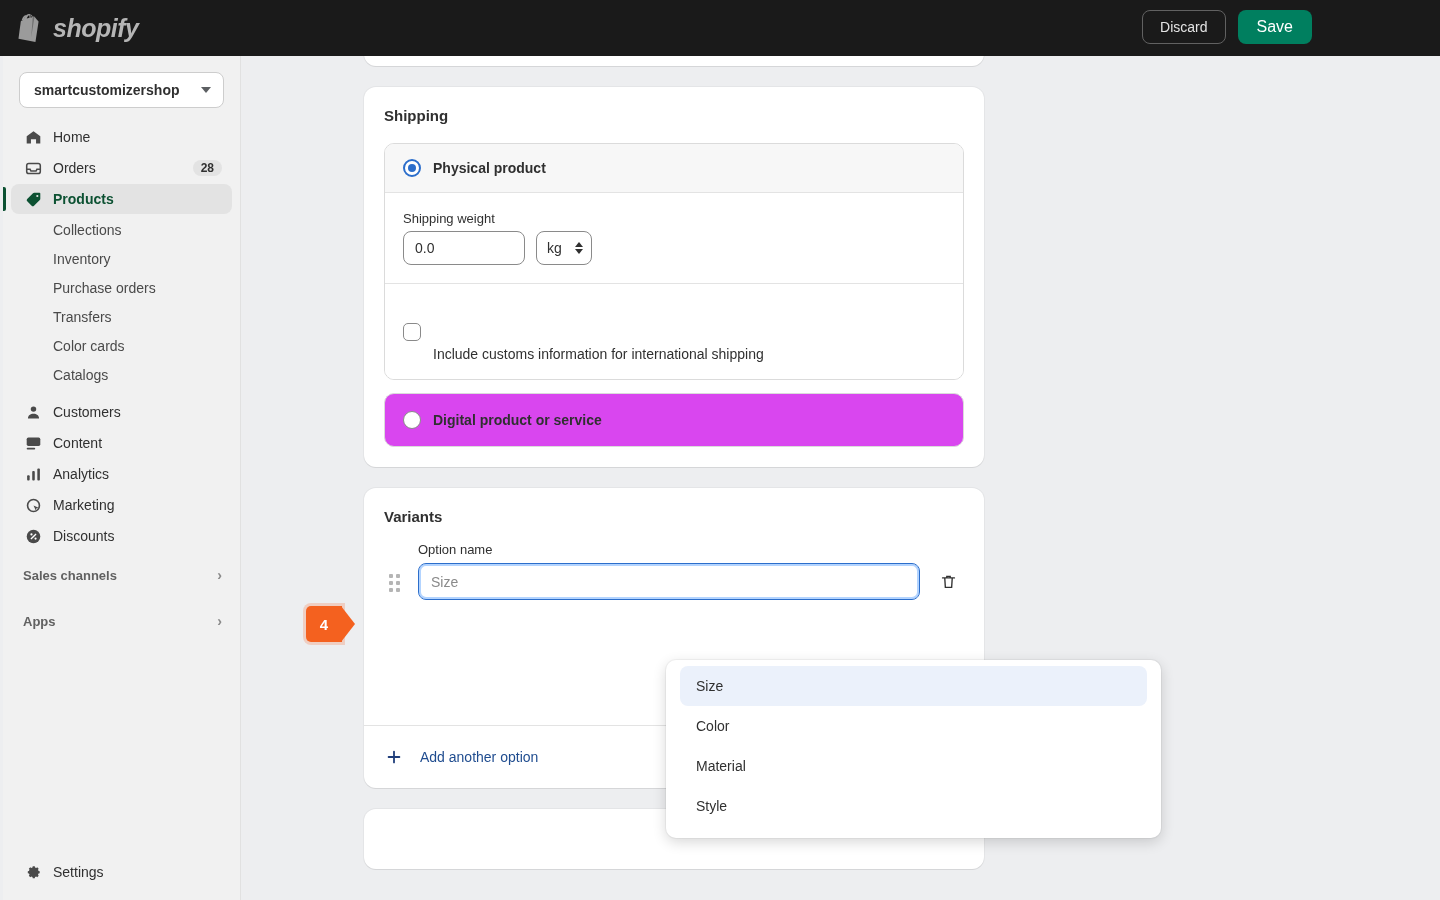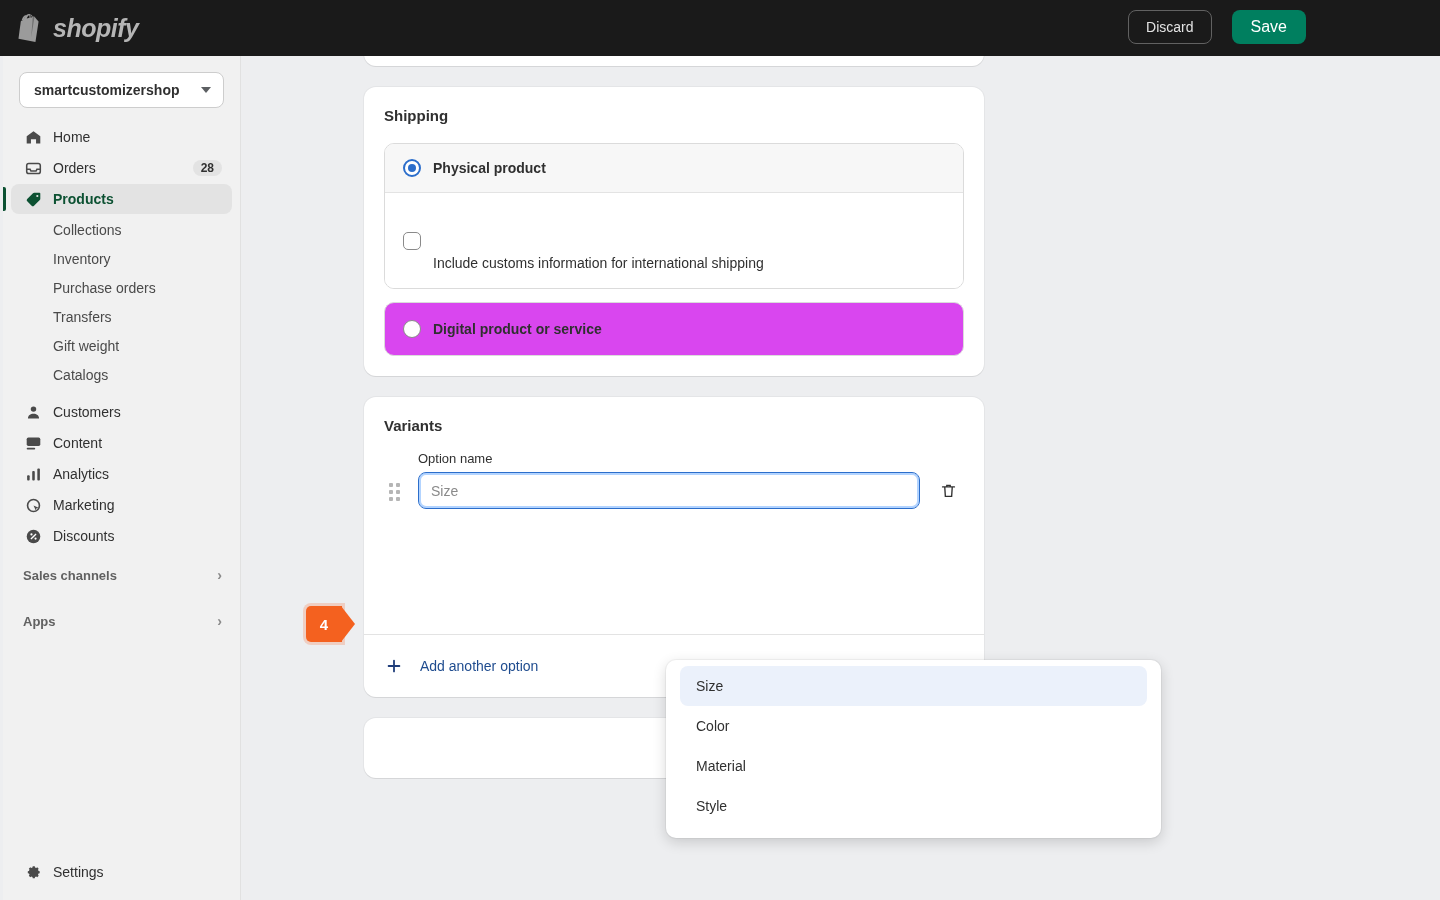--- a/index.html
+++ b/index.html
@@ -20,22 +20,22 @@
     display: flex; align-items: center;
     z-index: 100;
   }
   .logo-wrap { display: flex; align-items: center; gap: 9px; padding-left: 18px; }
   .logo-mark { width: 26px; height: 28px; display: block; }
   .logo-word {
     font-size: 25px; font-style: italic; font-weight: bold;
     color: #B5B5B5; letter-spacing: -0.5px;
   }
   .topbar-actions {
-    position: absolute; right: 134px; top: 10px;
-    display: flex; gap: 20px;
+    position: absolute; right: 128px; top: 10px;
+    display: flex; gap: 12px;
   }
   .btn-discard {
     height: 34px; padding: 0 17px;
     background: transparent; color: #E3E3E3;
     border: 1px solid #616161; border-radius: 8px;
     font-size: 14px; font-family: inherit; cursor: pointer;
     display: flex; align-items: center;
   }
   .btn-save {
     height: 34px; padding: 0 19px;
@@ -350,21 +350,21 @@
       <div class="nav-sub">
         <span>Inventory</span>
       </div>
       <div class="nav-sub">
         <span>Purchase orders</span>
       </div>
       <div class="nav-sub">
         <span>Transfers</span>
       </div>
       <div class="nav-sub">
-        <span>Gift weight</span>
+        <span>Color cards</span>
       </div>
       <div class="nav-sub">
         <span>Catalogs</span>
       </div>
 
       <div class="nav-group-gap"></div>
 
       <div class="nav-item">
         <span class="ic">
           <svg width="17" height="17" viewBox="0 0 20 20">
@@ -461,20 +461,33 @@
 
       <div class="card card-shipping">
         <div class="card-title">Shipping</div>
 
         <div class="choice-group">
           <div class="choice-head">
             <span class="radio checked"></span>
             <span class="choice-label">Physical product</span>
           </div>
 
+          <div class="choice-body">
+            <div class="field-label">Shipping weight</div>
+            <div class="weight-row">
+              <input class="weight-input" type="text" value="0.0" style="">
+              <div class="unit-select">
+                <span>kg</span>
+                <span class="updown">
+                    <i class="up"></i>
+                    <i class="dn"></i>
+                  </span>
+              </div>
+            </div>
+          </div>
 
           <div class="customs-row">
             <span class="checkbox"></span>
             <span class="customs-label">Include customs information for international shipping</span>
           </div>
         </div>
 
         <div class="choice-group-2">
           <span class="radio"></span>
           <span class="choice-label">Digital product or service</span>

